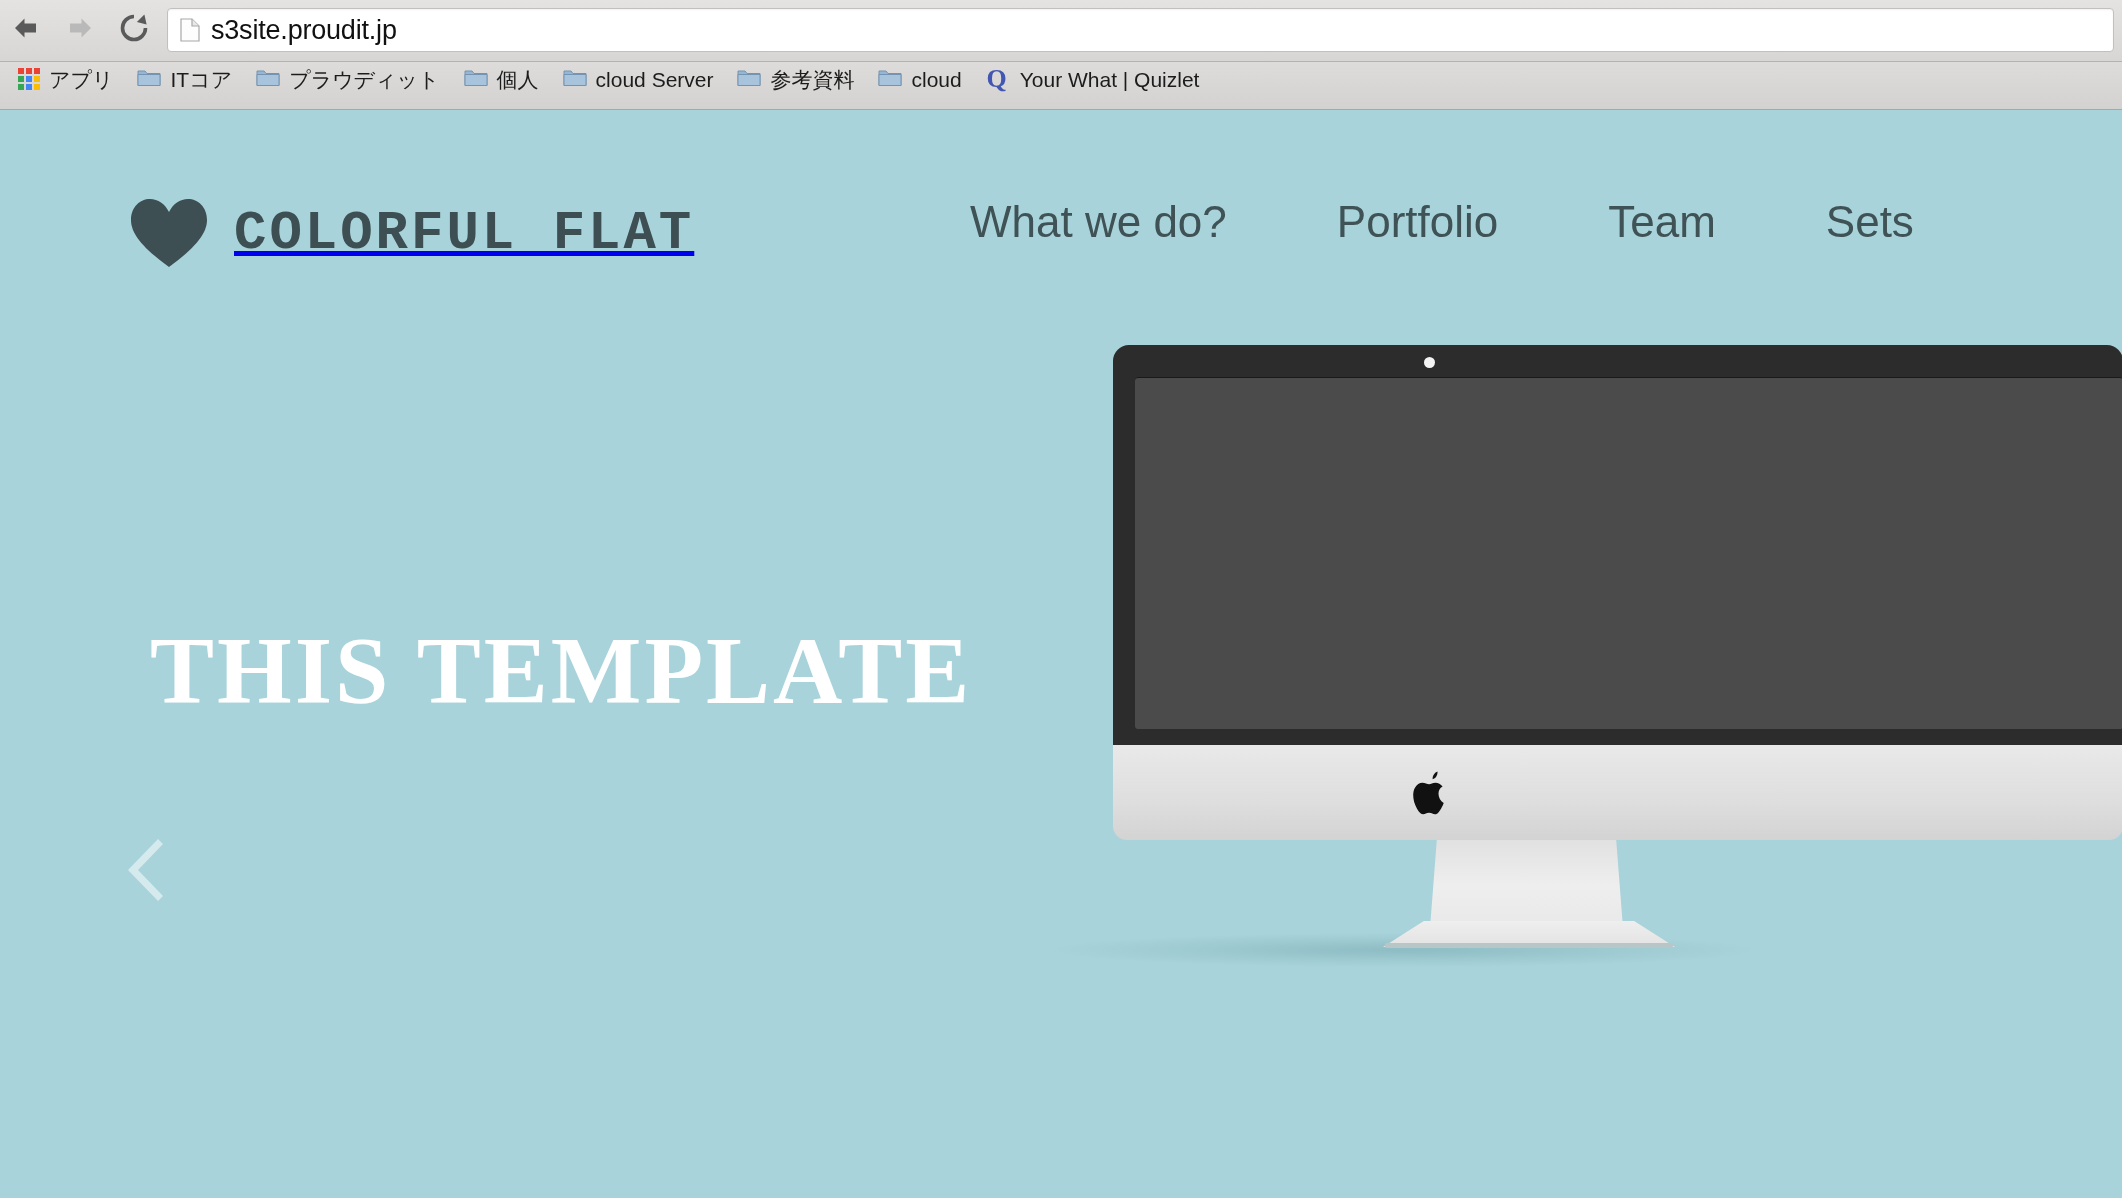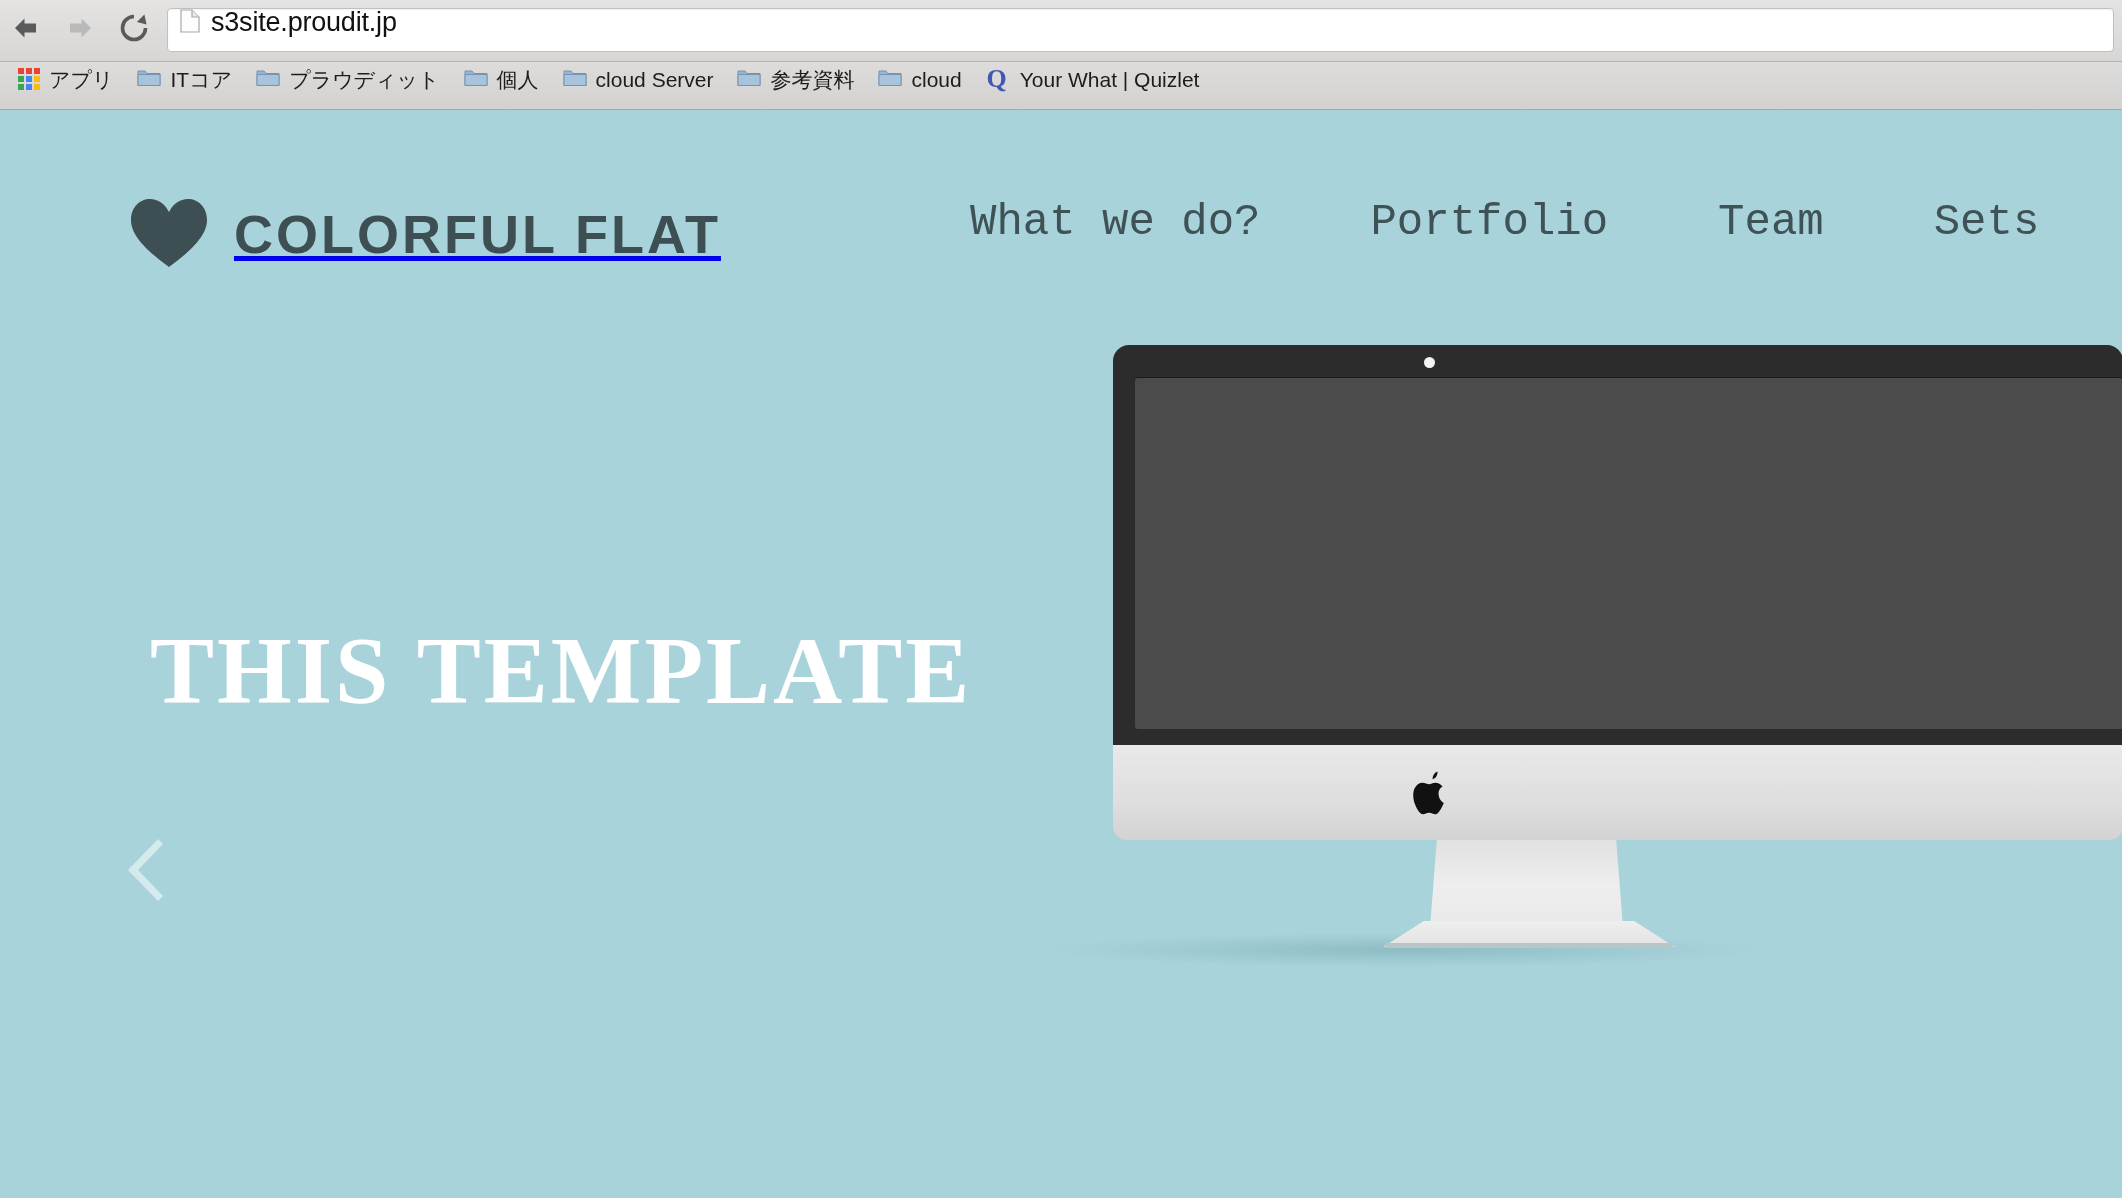--- a/index.html
+++ b/index.html
@@ -56,21 +56,21 @@
     position: absolute;
     left: 167px;
     top: 8px;
     right: 8px;
     height: 44px;
     background: #ffffff;
     border: 1px solid #c2c0be;
     border-radius: 4px;
     box-shadow: inset 0 1px 2px rgba(0,0,0,.06);
     display: flex;
-    align-items: flex-start;
+    align-items: center;
     padding-left: 12px;
     box-sizing: border-box;
   }
   #page-doc-icon {
     width: 20px;
     height: 24px;
     flex: 0 0 auto;
     margin-right: 11px;
   }
   #omnibox-url {
@@ -165,38 +165,38 @@
     display: flex;
     align-items: center;
   }
   #heart-icon {
     width: 78px;
     height: 72px;
     flex: 0 0 auto;
     margin-right: 26px;
   }
   #brand-name {
-    font-family: Liberation Sans, sans-serif;
+    font-family: Liberation Mono, monospace;
     font-size: 54px;
     font-weight: bold;
     color: #3d4f52;
     letter-spacing: 3px;
     line-height: 1;
     white-space: nowrap;
   }
 
   #main-nav {
     position: absolute;
     left: 970px;
     top: 40px;
     display: flex;
     align-items: center;
   }
   .nav-link {
-    font-family: Liberation Mono, monospace;
+    font-family: Liberation Sans, sans-serif;
     font-size: 44px;
     color: #3f5255;
     line-height: 1;
     white-space: nowrap;
     margin-right: 110px;
     text-decoration: none;
   }
   .nav-link:last-child { margin-right: 0; }
 
   

